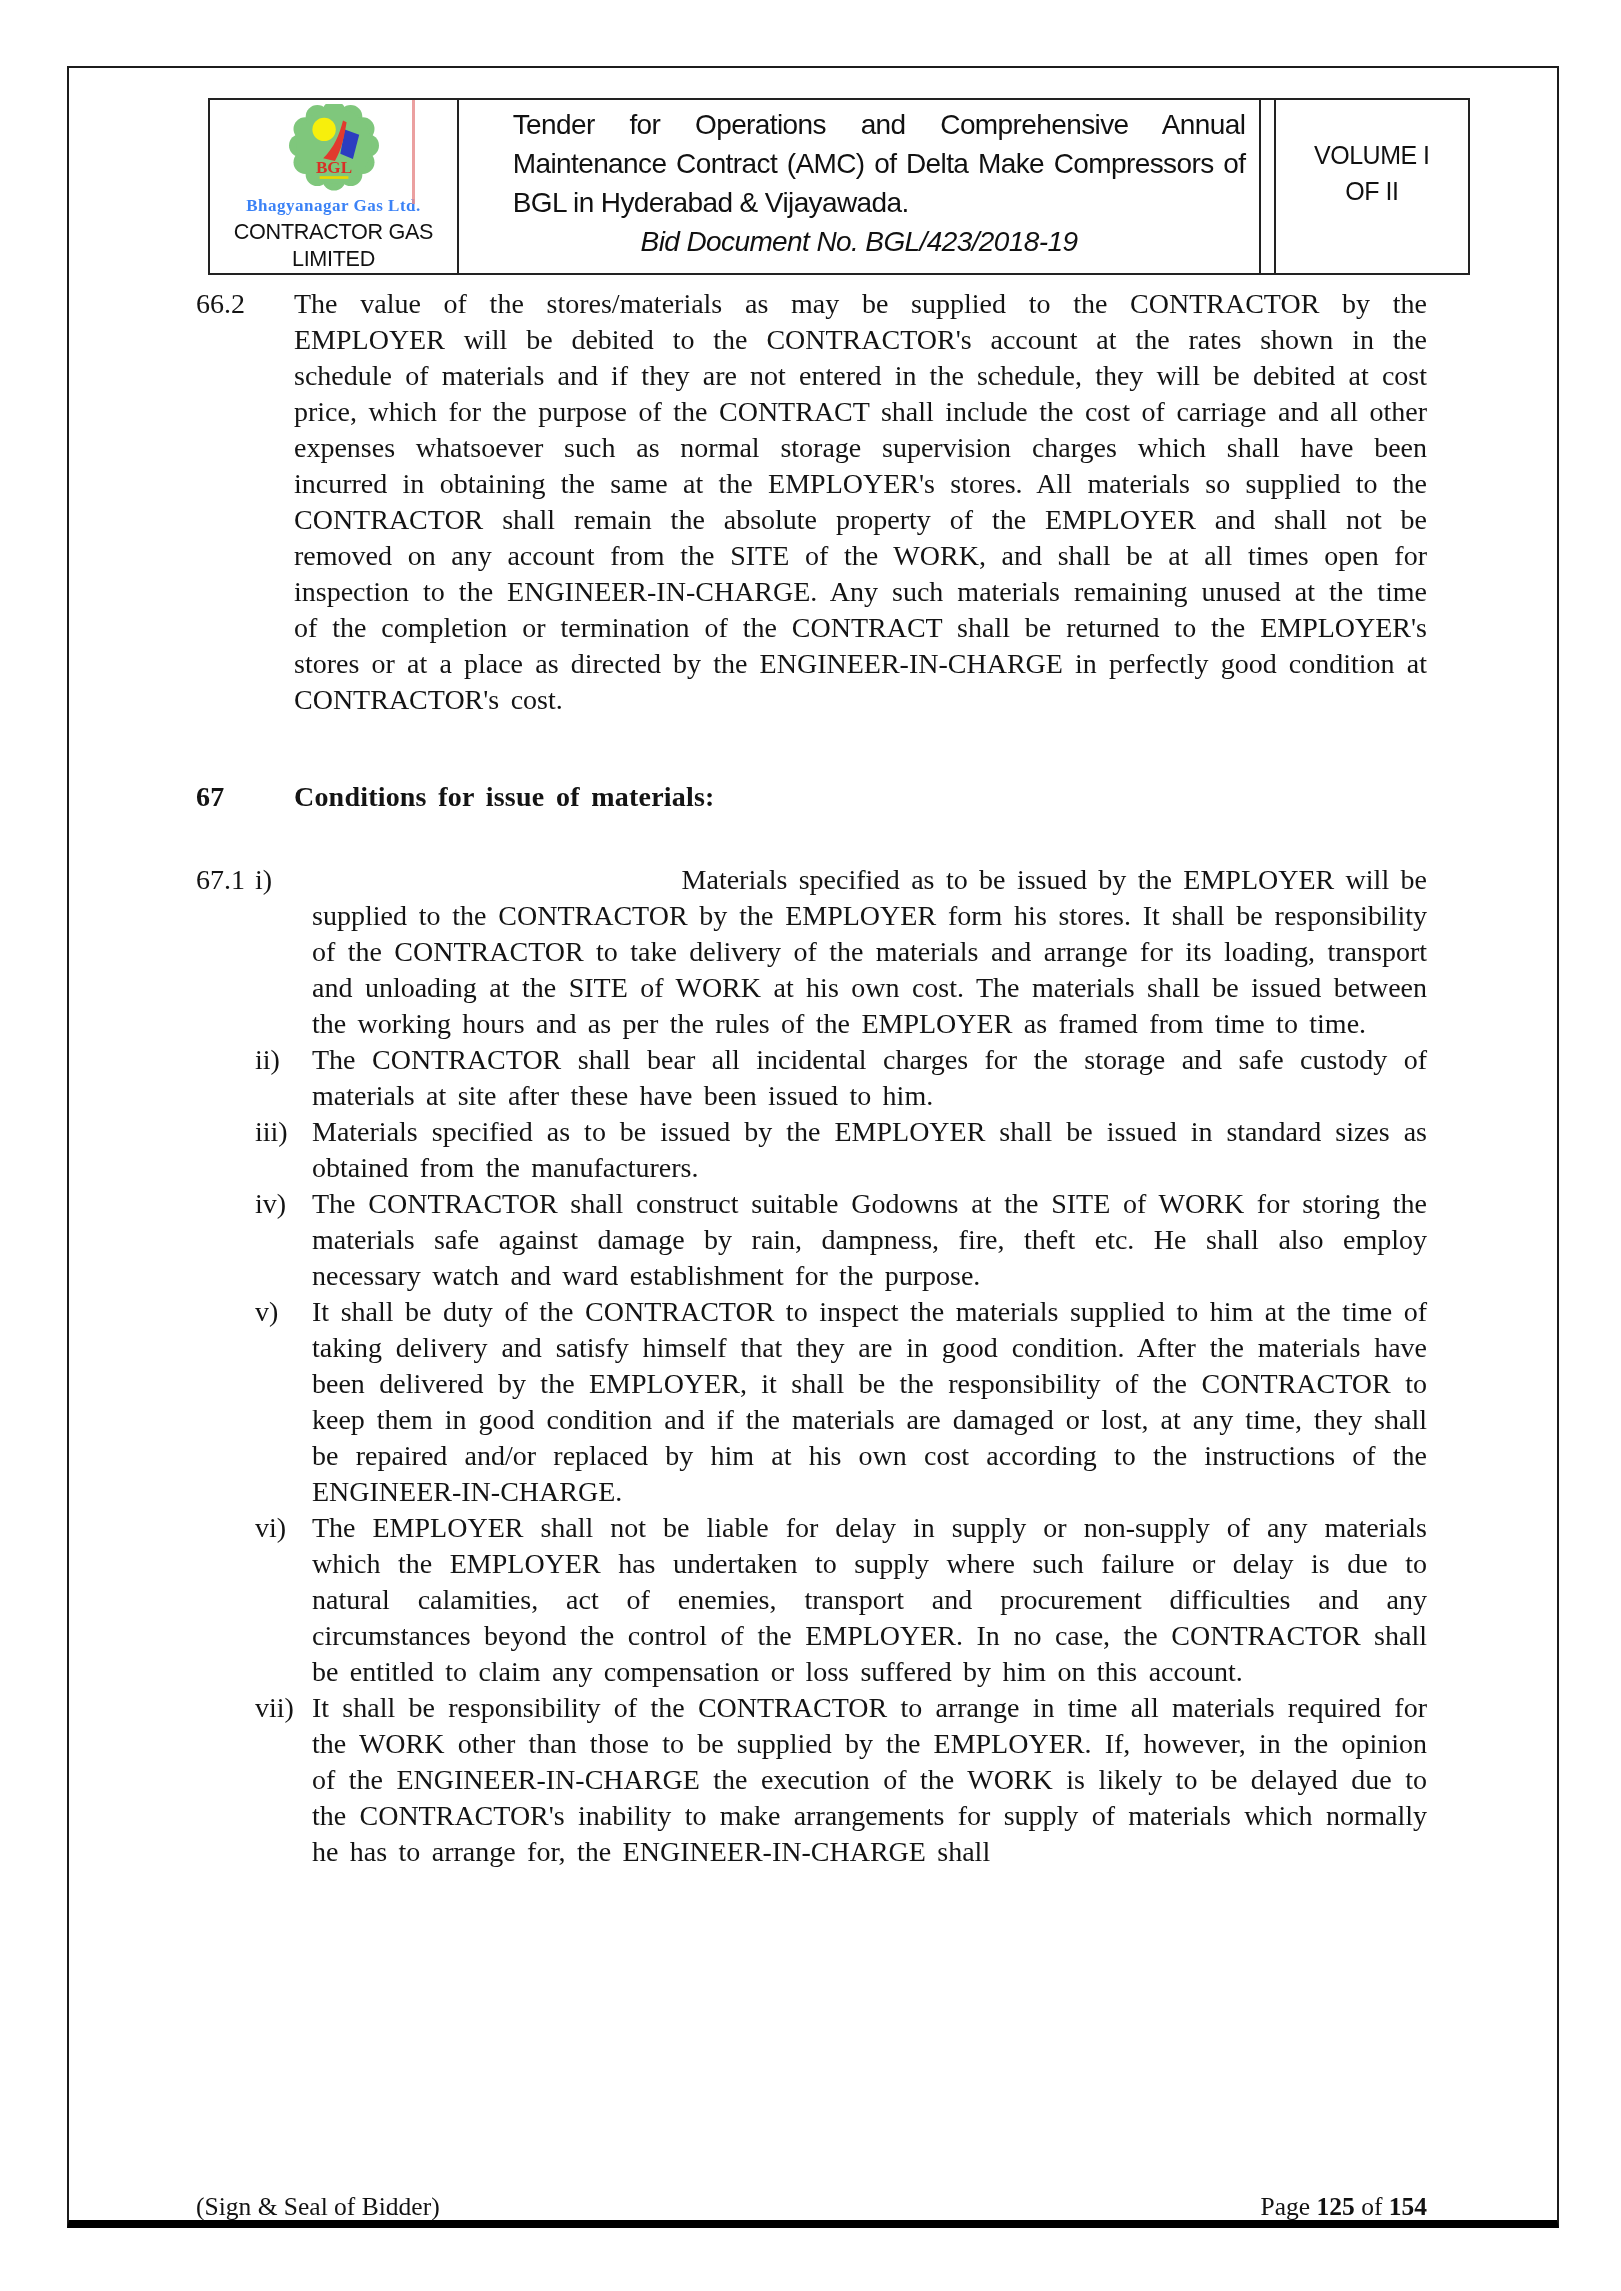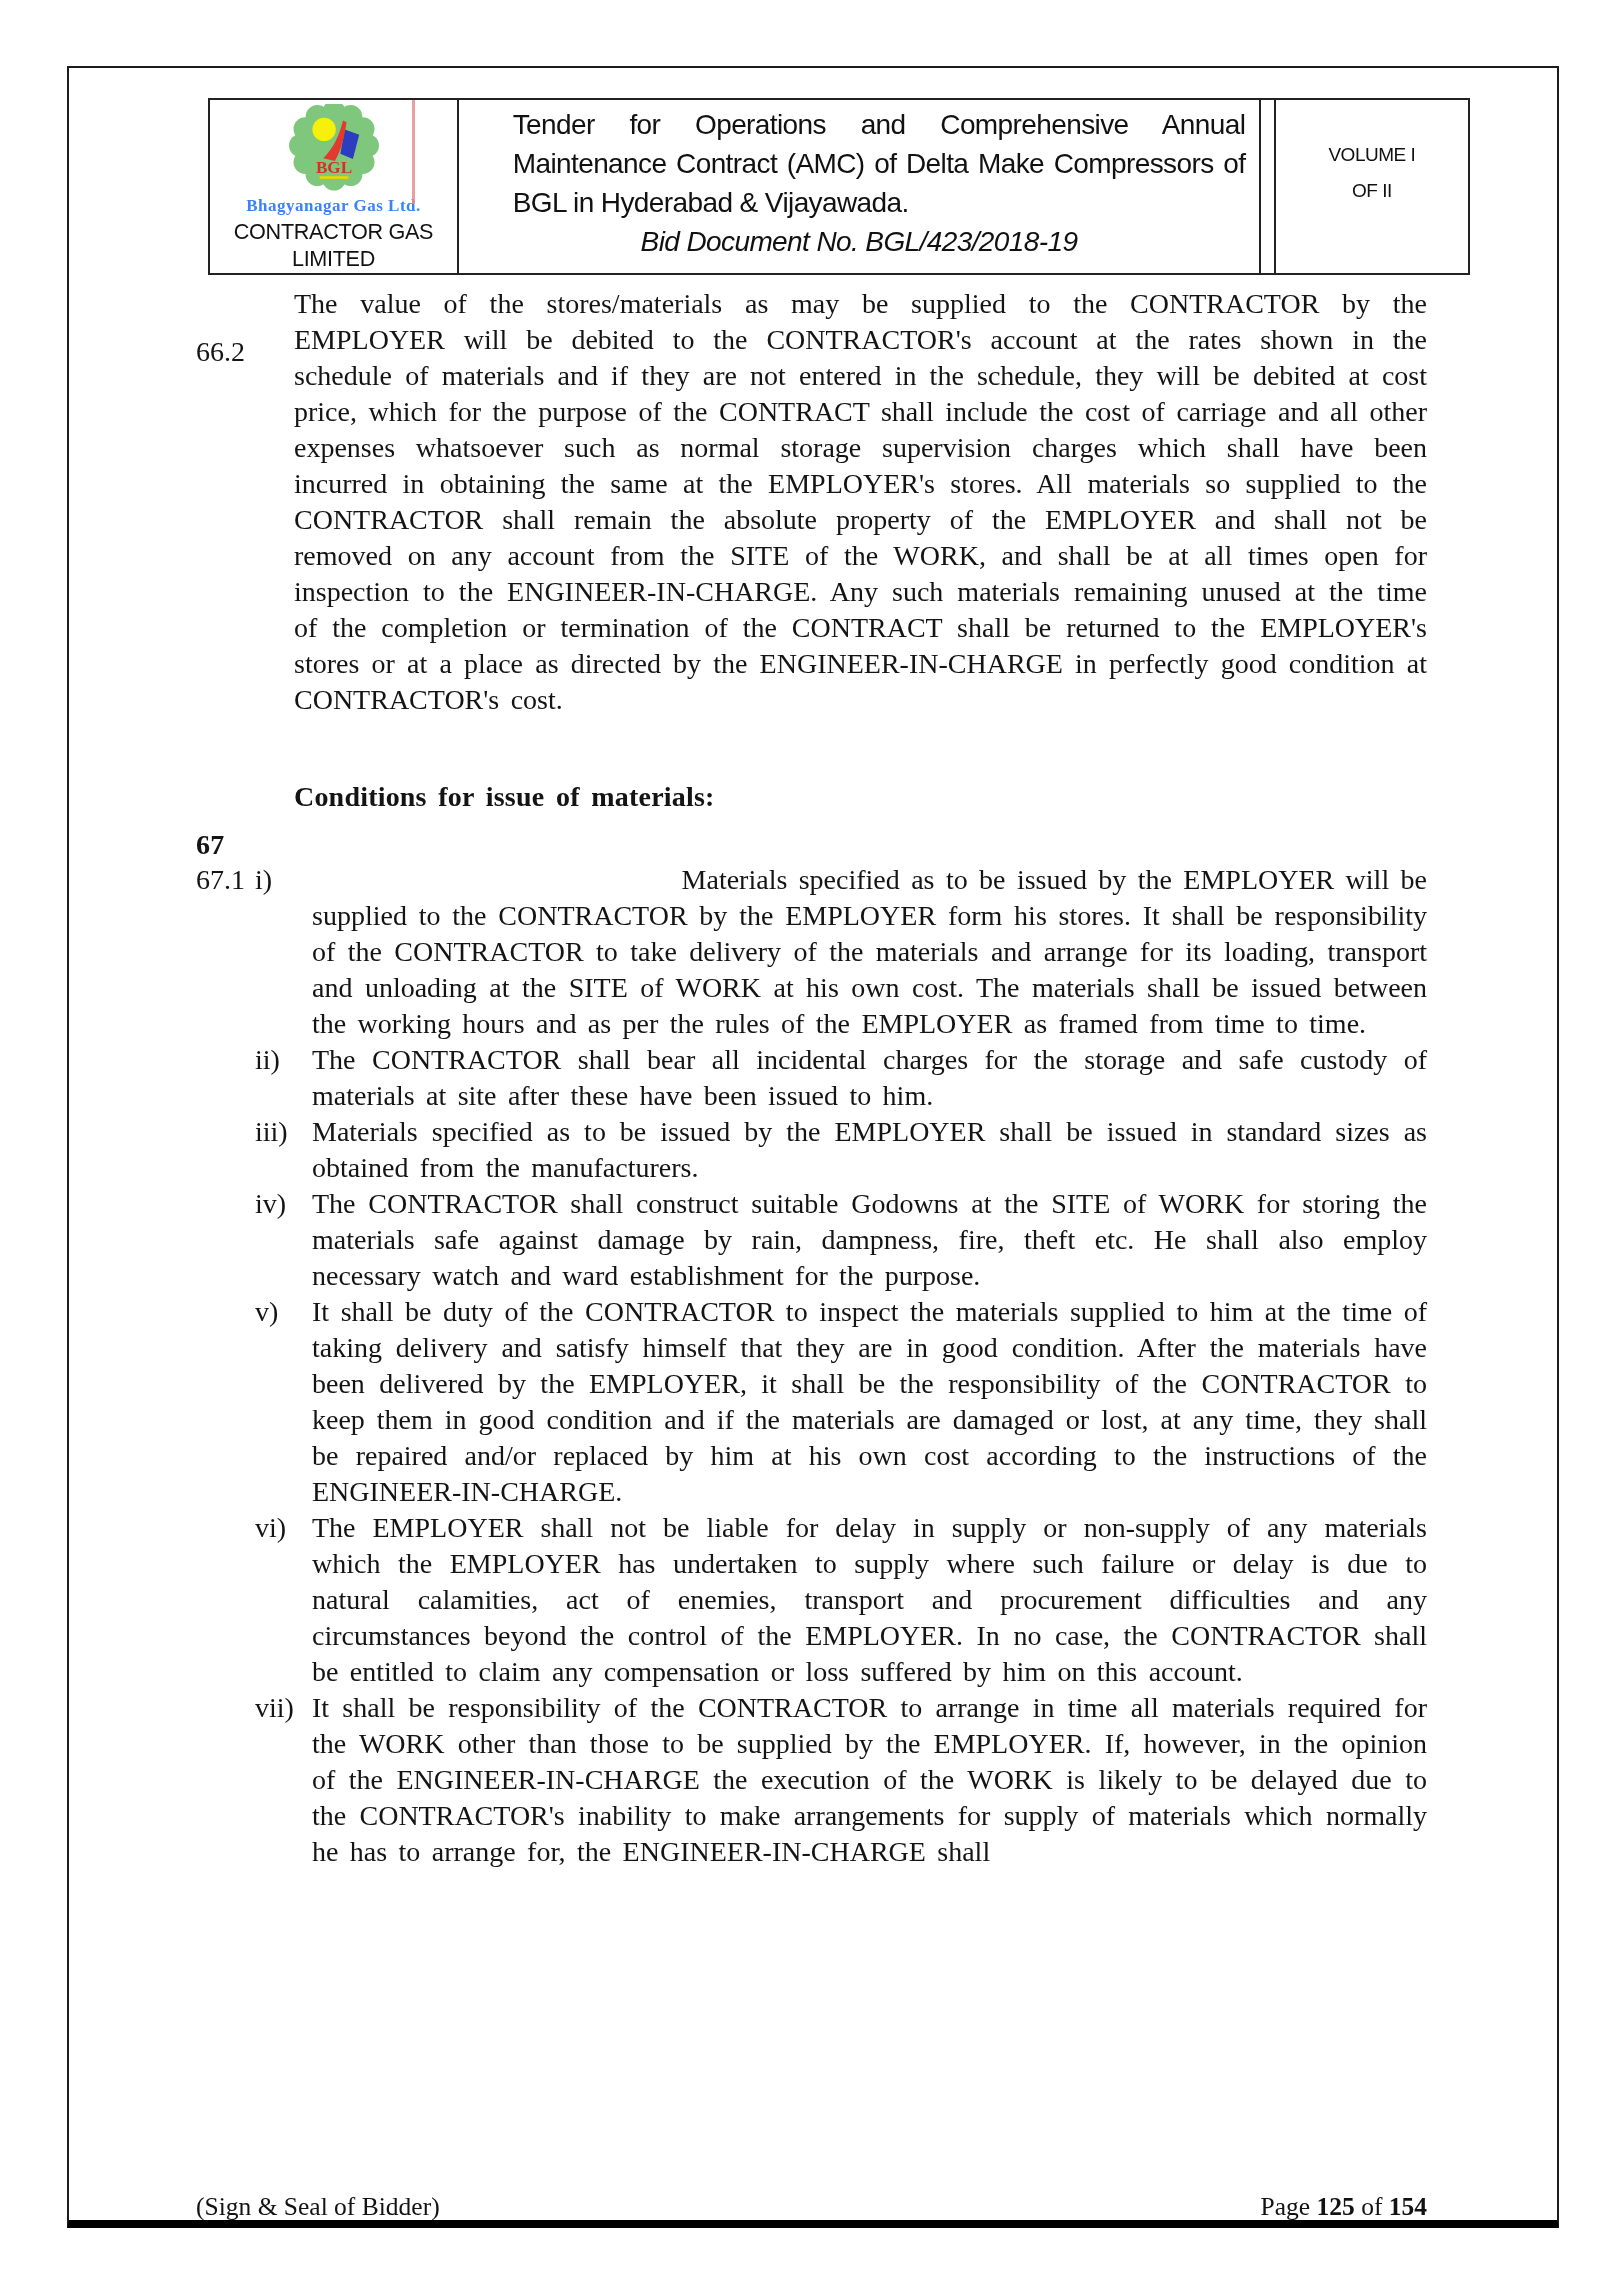--- a/index.html
+++ b/index.html
@@ -73,21 +73,21 @@
   .hdr-gap { flex: 0 0 12.7px; }
   .hdr-vol-cell {
     flex: 1 1 auto;
     border-left: 2px solid #222222;
     box-sizing: border-box;
     display: flex;
     flex-direction: column;
     align-items: center;
     justify-content: center;
     padding-bottom: 27.4px;
-    font-size: 19px;
+    font-size: 25px;
     line-height: 36px;
     letter-spacing: -0.5px;
     color: #111111;
     text-align: center;
   }
   
   .scan-line {
     position: absolute;
     left: 412px; top: 100px;
     width: 2.9px; height: 104px;
@@ -99,21 +99,21 @@
     position: absolute;
     left: 196px; top: 286px;
     width: 1231px;
     font-size: 28px;
     line-height: 36px;
     word-spacing: 4.4px;
     text-align: justify;
     text-justify: inter-word;
   }
   .hang { position: relative; padding-left: 98px; }
-  .hang .num { position: absolute; left: 0; top: 0; margin-top: 48px; }
+  .hang .num { position: absolute; left: 0; top: 0; }
   .sec-heading {
     margin-top: 61px;
     font-weight: bold;
     text-align: left;
     letter-spacing: 0.2px;
   }
   .clause { margin-top: 47px; position: relative; }
   .clause .clause-num { position: absolute; left: 0; top: 0; }
   .item { position: relative; padding-left: 116px; }
   .item .item-label { position: absolute; left: 59px; top: 0; }

